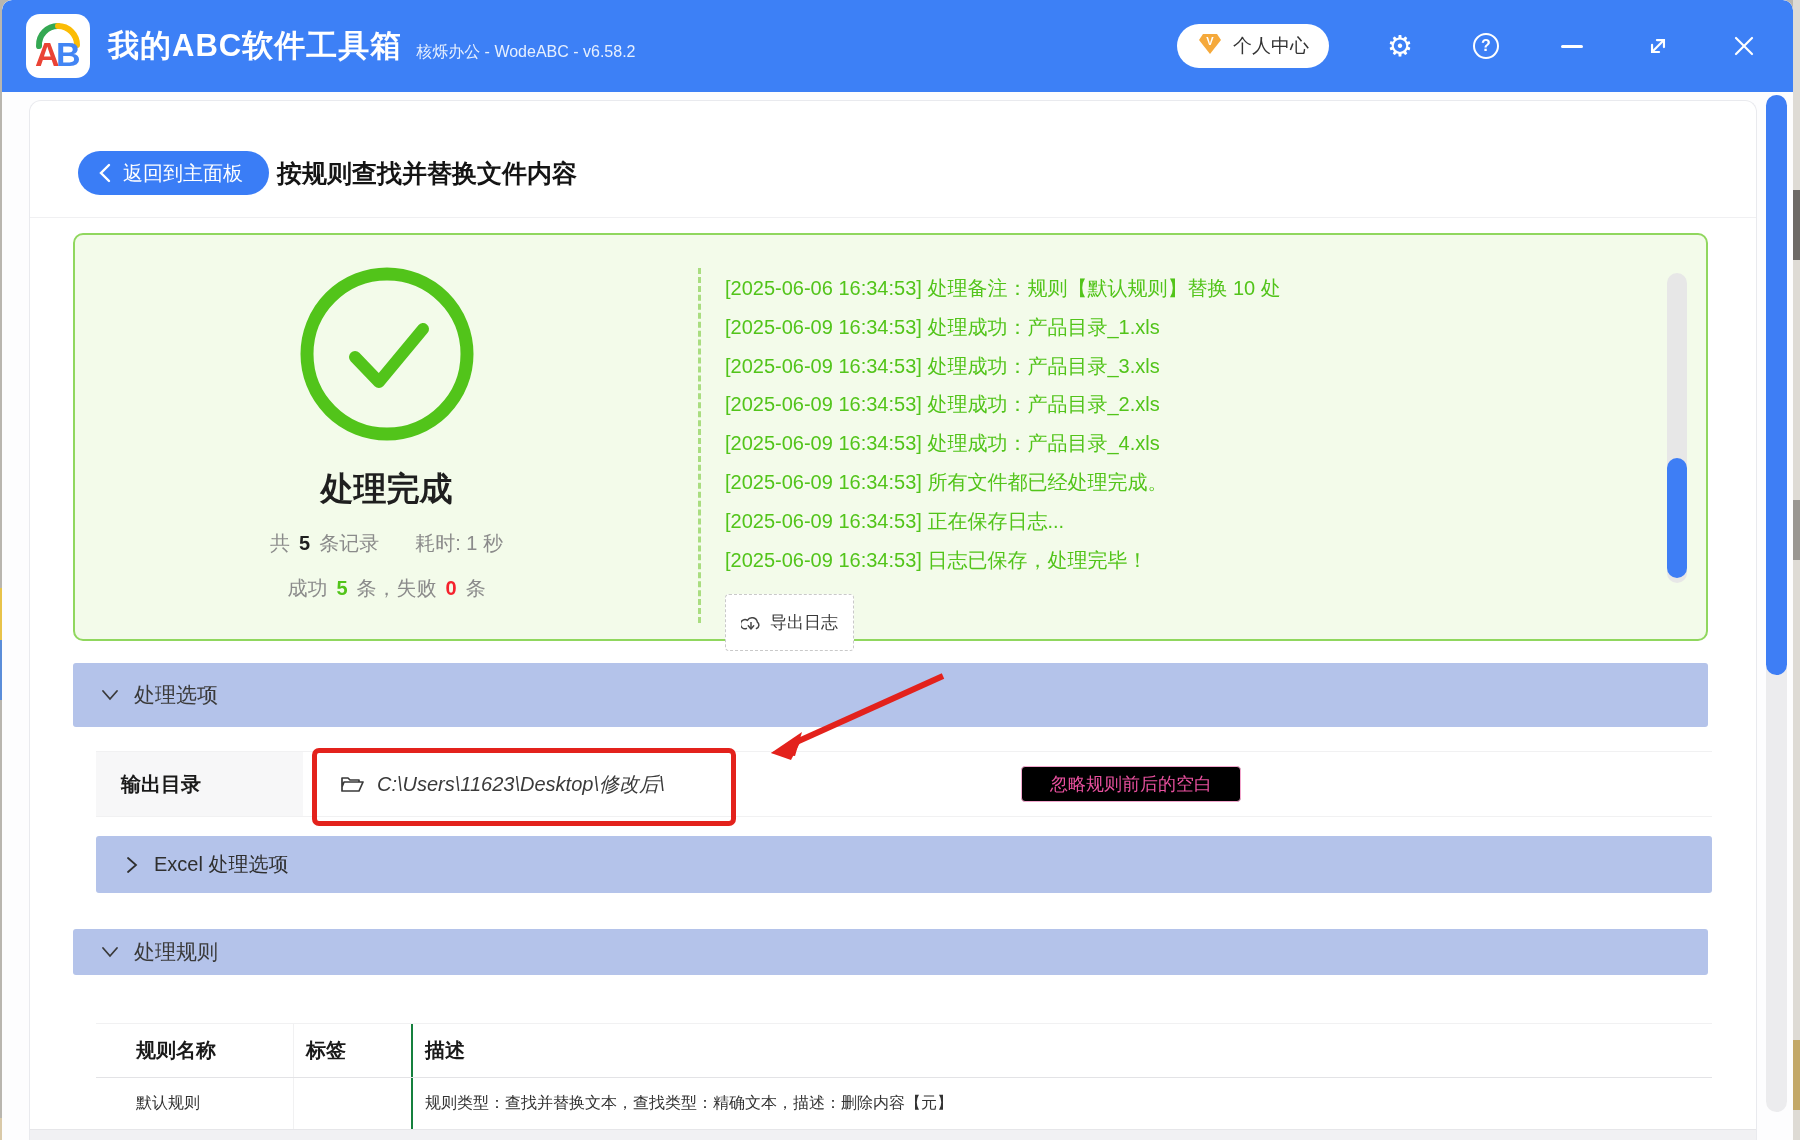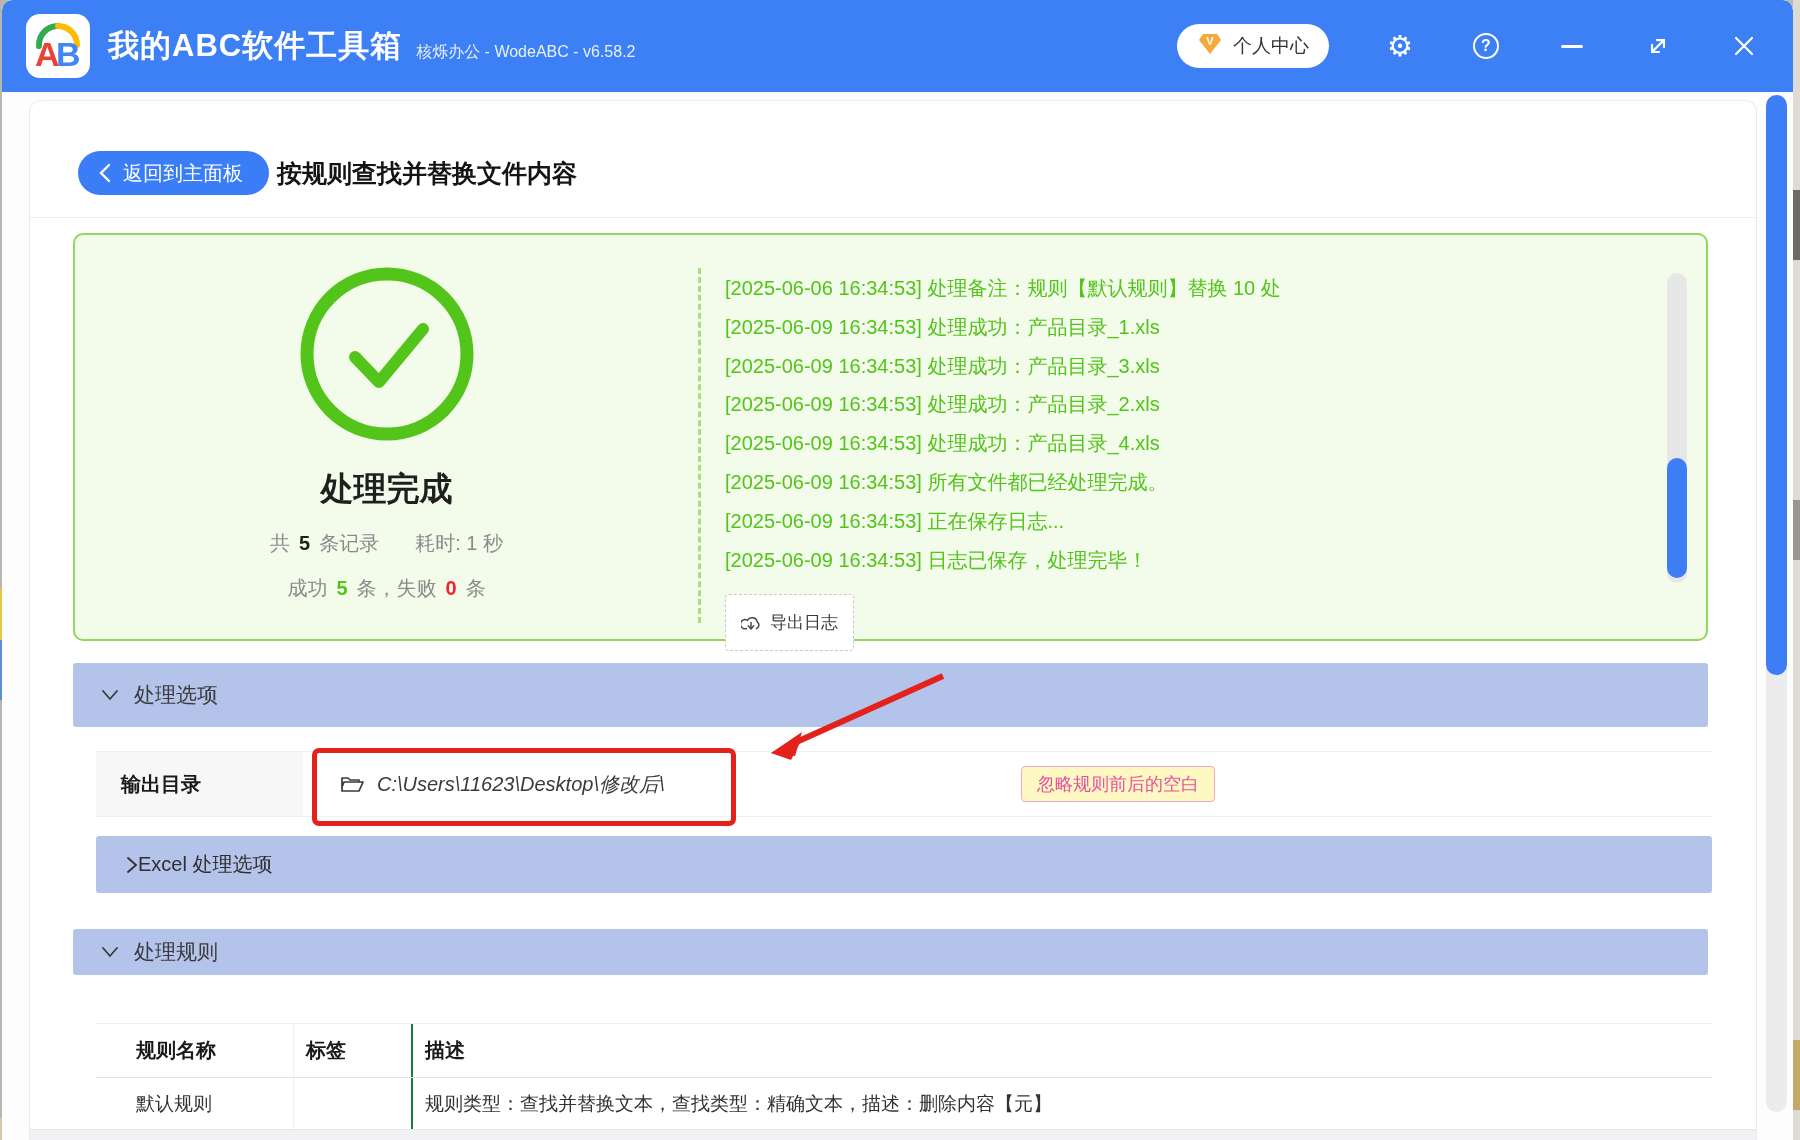--- a/index.html
+++ b/index.html
@@ -40,40 +40,40 @@
   .log-area{position:absolute;left:650px;top:34px;width:920px;}
   .log-line{font-size:20px;color:#52c41a;line-height:38.8px;white-space:nowrap;}
   .export-btn{position:absolute;left:650px;top:359px;background:#fff;border:1px dashed #c9c9c9;border-radius:4px;display:flex;align-items:center;gap:9px;padding:16px 15px;font-size:17px;color:#3a3a3a;cursor:pointer;}
   .log-scroll{position:absolute;left:1592px;top:38px;width:20px;height:310px;background:#e7e7e7;border-radius:10px;}
   .log-thumb{position:absolute;left:0;top:185px;width:20px;height:120px;background:#3e7ef5;border-radius:10px;}
 
   
   .band{position:absolute;left:43px;width:1635px;background:#b4c3ea;border-radius:3px;display:flex;align-items:center;gap:15px;padding-left:28px;color:#3a3a3a;font-size:21px;cursor:pointer;}
   .band-options{top:562px;height:64px;}
   .band-rules{top:828px;height:46px;}
-  .sub-band{position:absolute;left:66px;top:735px;width:1616px;height:57px;background:#b4c3ea;border-radius:3px;display:flex;align-items:center;padding-left:30px;color:#2f2f2f;font-size:20px;cursor:pointer;}
+  .sub-band{position:absolute;left:66px;top:735px;width:1616px;height:57px;background:#b4c3ea;border-radius:3px;display:flex;align-items:center;gap:16px;padding-left:30px;color:#2f2f2f;font-size:20px;cursor:pointer;}
 
   
   .opt-row{position:absolute;left:66px;top:650px;width:1616px;height:66px;display:flex;border-top:1px solid #f1f1f2;border-bottom:1px solid #f1f1f2;}
   .cell-label{background:#f7f7f8;display:flex;align-items:center;padding-left:25px;font-size:20px;font-weight:bold;color:#1a1a1a;}
   .cell-value{background:#fff;display:flex;align-items:center;}
   .c1{width:207px;}
   .c2{width:645px;padding-left:37px;gap:13px;font-size:20px;color:#3a3a3a;cursor:pointer;font-style:italic;}
   .c3{width:300px;}
   .c4{flex:1;padding-left:73px;}
-  .pink-badge{border:1px solid #f2a6cd;background:#fef9c3;color:#e8509e;font-size:18px;border-radius:4px;padding:5px 15px;cursor:pointer;}
+  .pink-badge{border:1px solid #f2a6cd;background:#000000;color:#e8509e;font-size:18px;border-radius:4px;padding:5px 28px;cursor:pointer;}
 
   
   .rules-table{position:absolute;left:66px;top:922px;width:1616px;}
   .tr{display:flex;}
   .th,.td{display:flex;align-items:center;}
   .thead{height:55px;border-top:1px solid #f1f1f2;border-bottom:1px solid #e3e3e6;}
   .thead .th{font-size:20px;font-weight:bold;color:#1a1a1a;}
   .tbody{height:51px;}
-  .tbody .td{font-size:19px;color:#333;}
+  .tbody .td{font-size:16px;color:#333;}
   .colA{width:197px;padding-left:40px;}
   .colB{width:118px;padding-left:12px;border-left:1px solid #f1f1f2;}
   .colC{flex:1;padding-left:12px;border-left:2px solid #15803d;white-space:nowrap;overflow:hidden;}
   .table-bottom{position:absolute;left:0px;top:1028px;width:1726px;height:12px;background:#f1f1f3;border-top:1px solid #e6e6e9;}
 
   
   .continue-btn{position:absolute;left:794px;top:1053px;width:192px;height:53px;background:#3a7df6;border:none;border-radius:27px;color:#fff;font-size:23px;letter-spacing:6px;display:flex;align-items:center;justify-content:center;gap:10px;cursor:pointer;box-shadow:0 4px 10px rgba(40,90,200,.35);}
   .red-box{position:absolute;left:310px;top:748px;width:424px;height:78px;border:5px solid #e3221c;border-radius:7px;pointer-events:none;}
   .red-arrow{position:absolute;left:0;top:0;pointer-events:none;}
 

